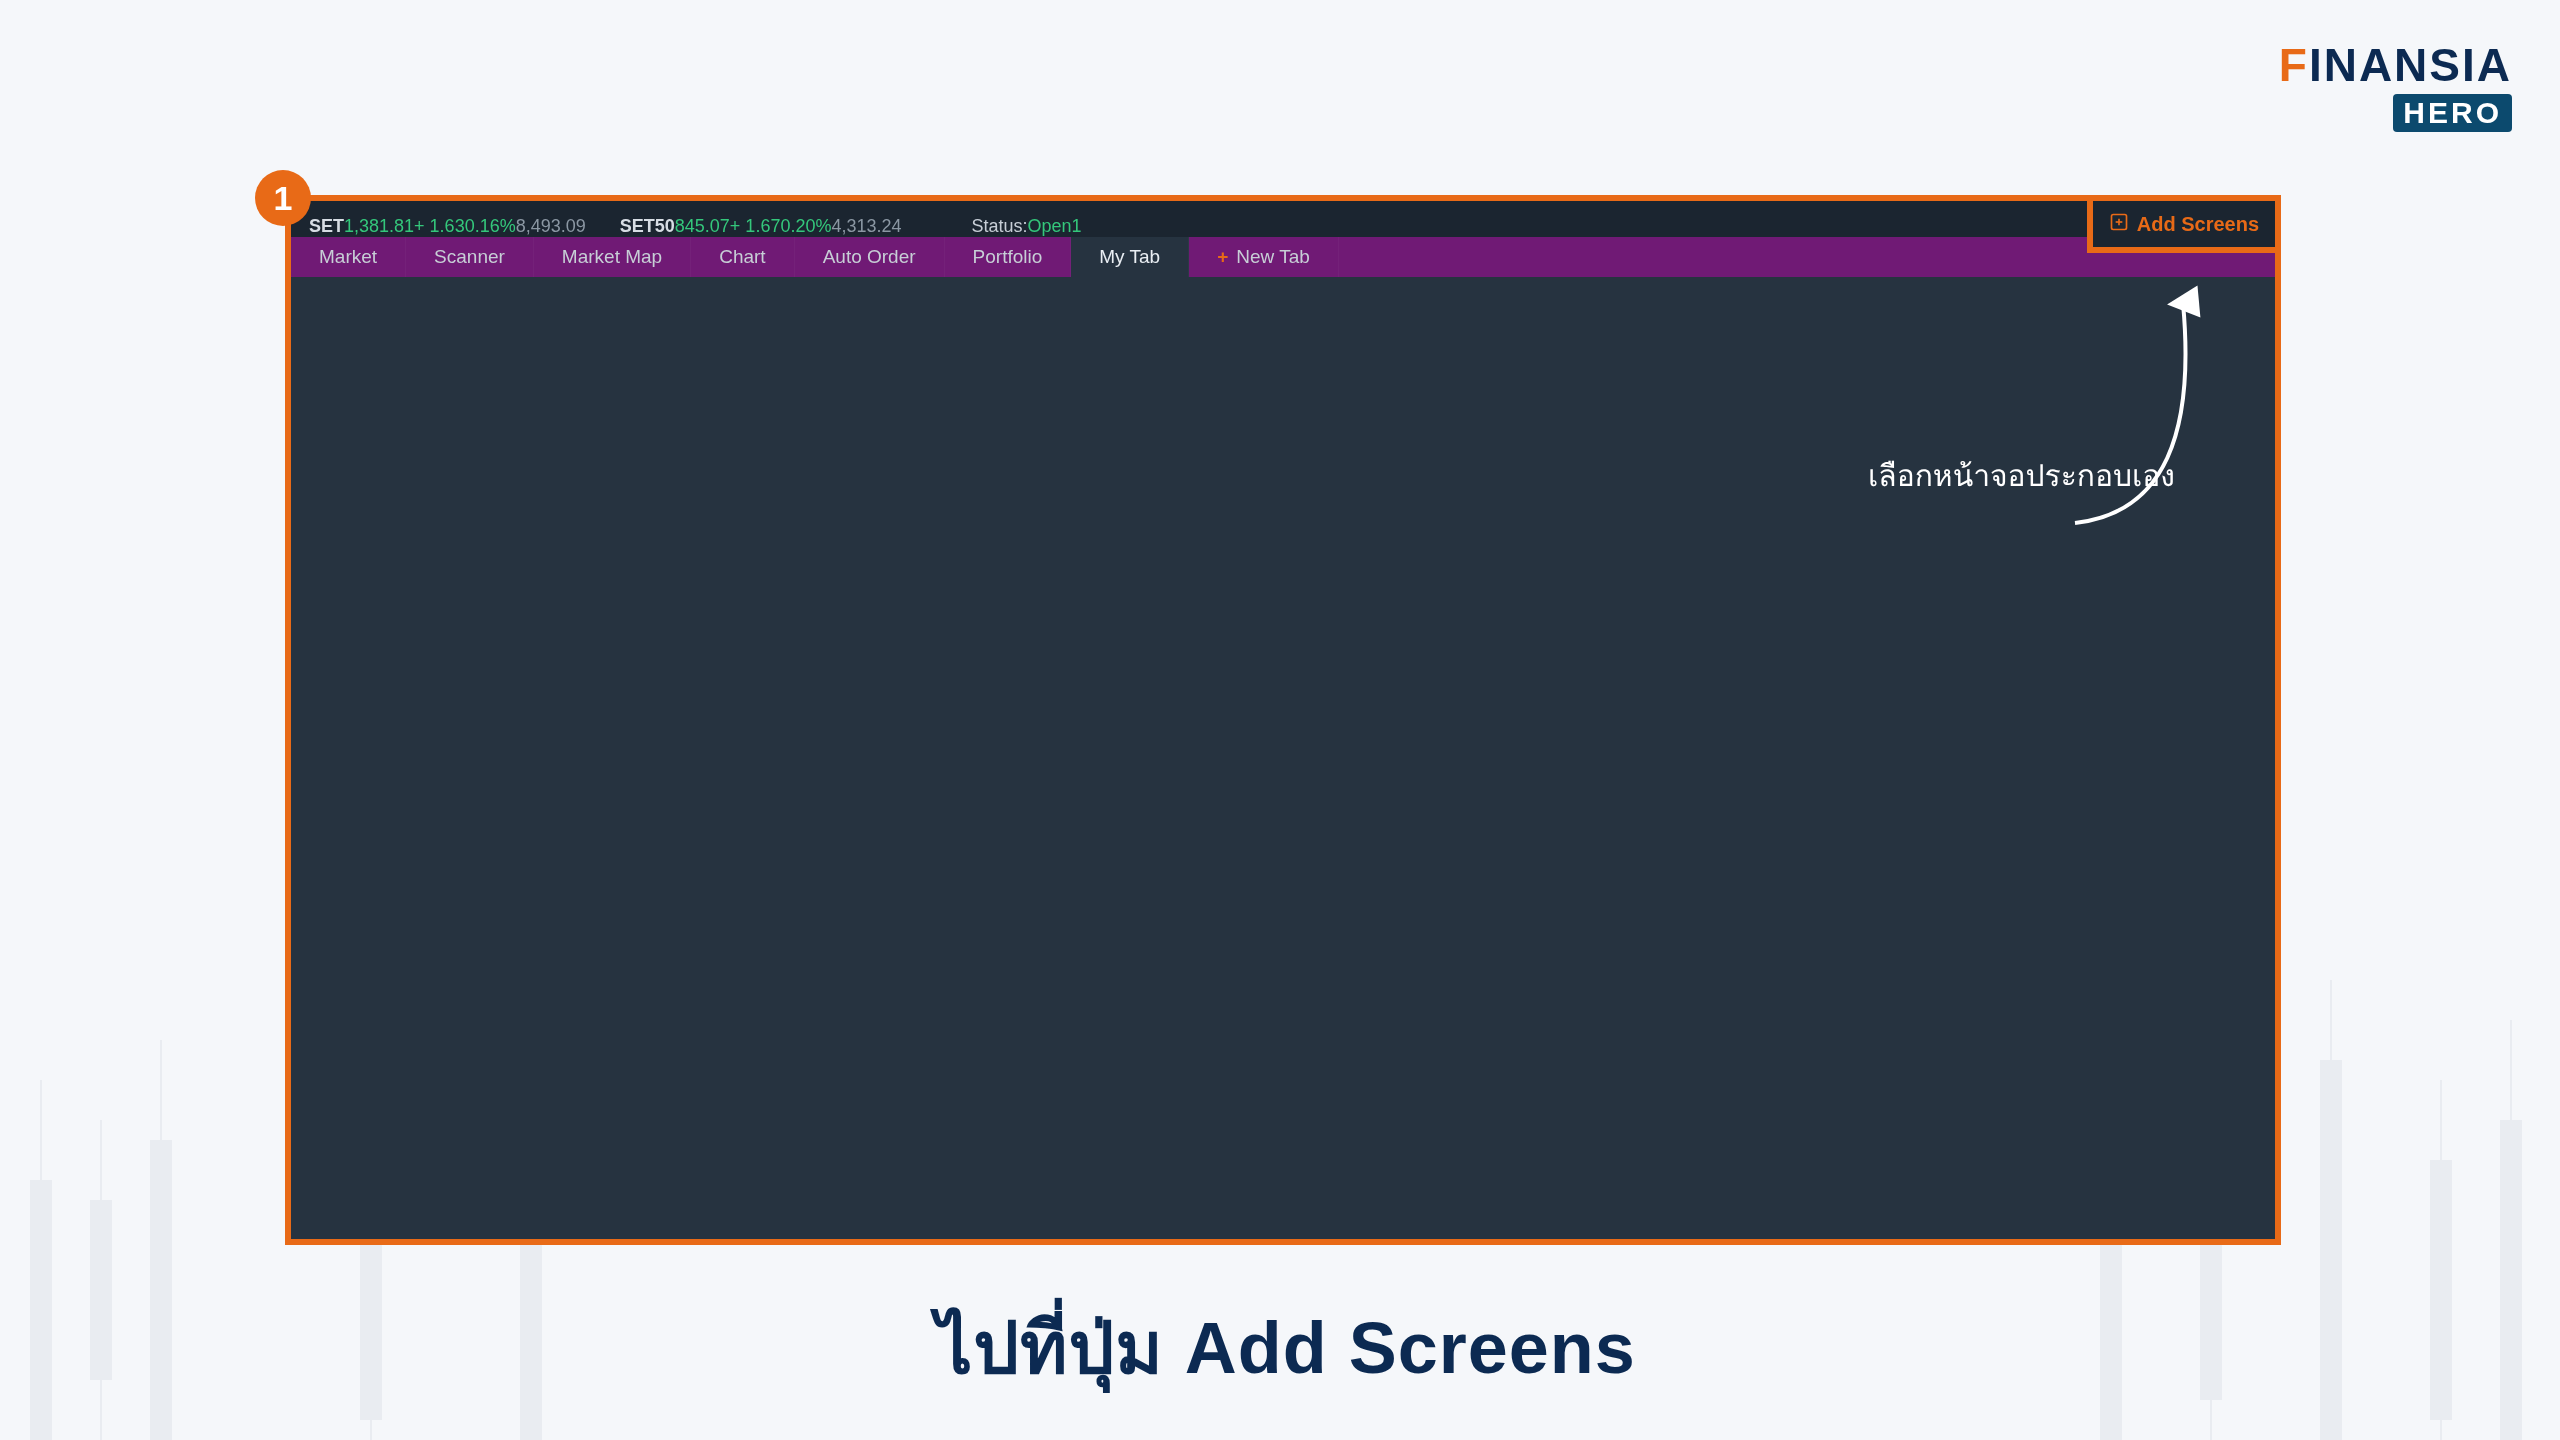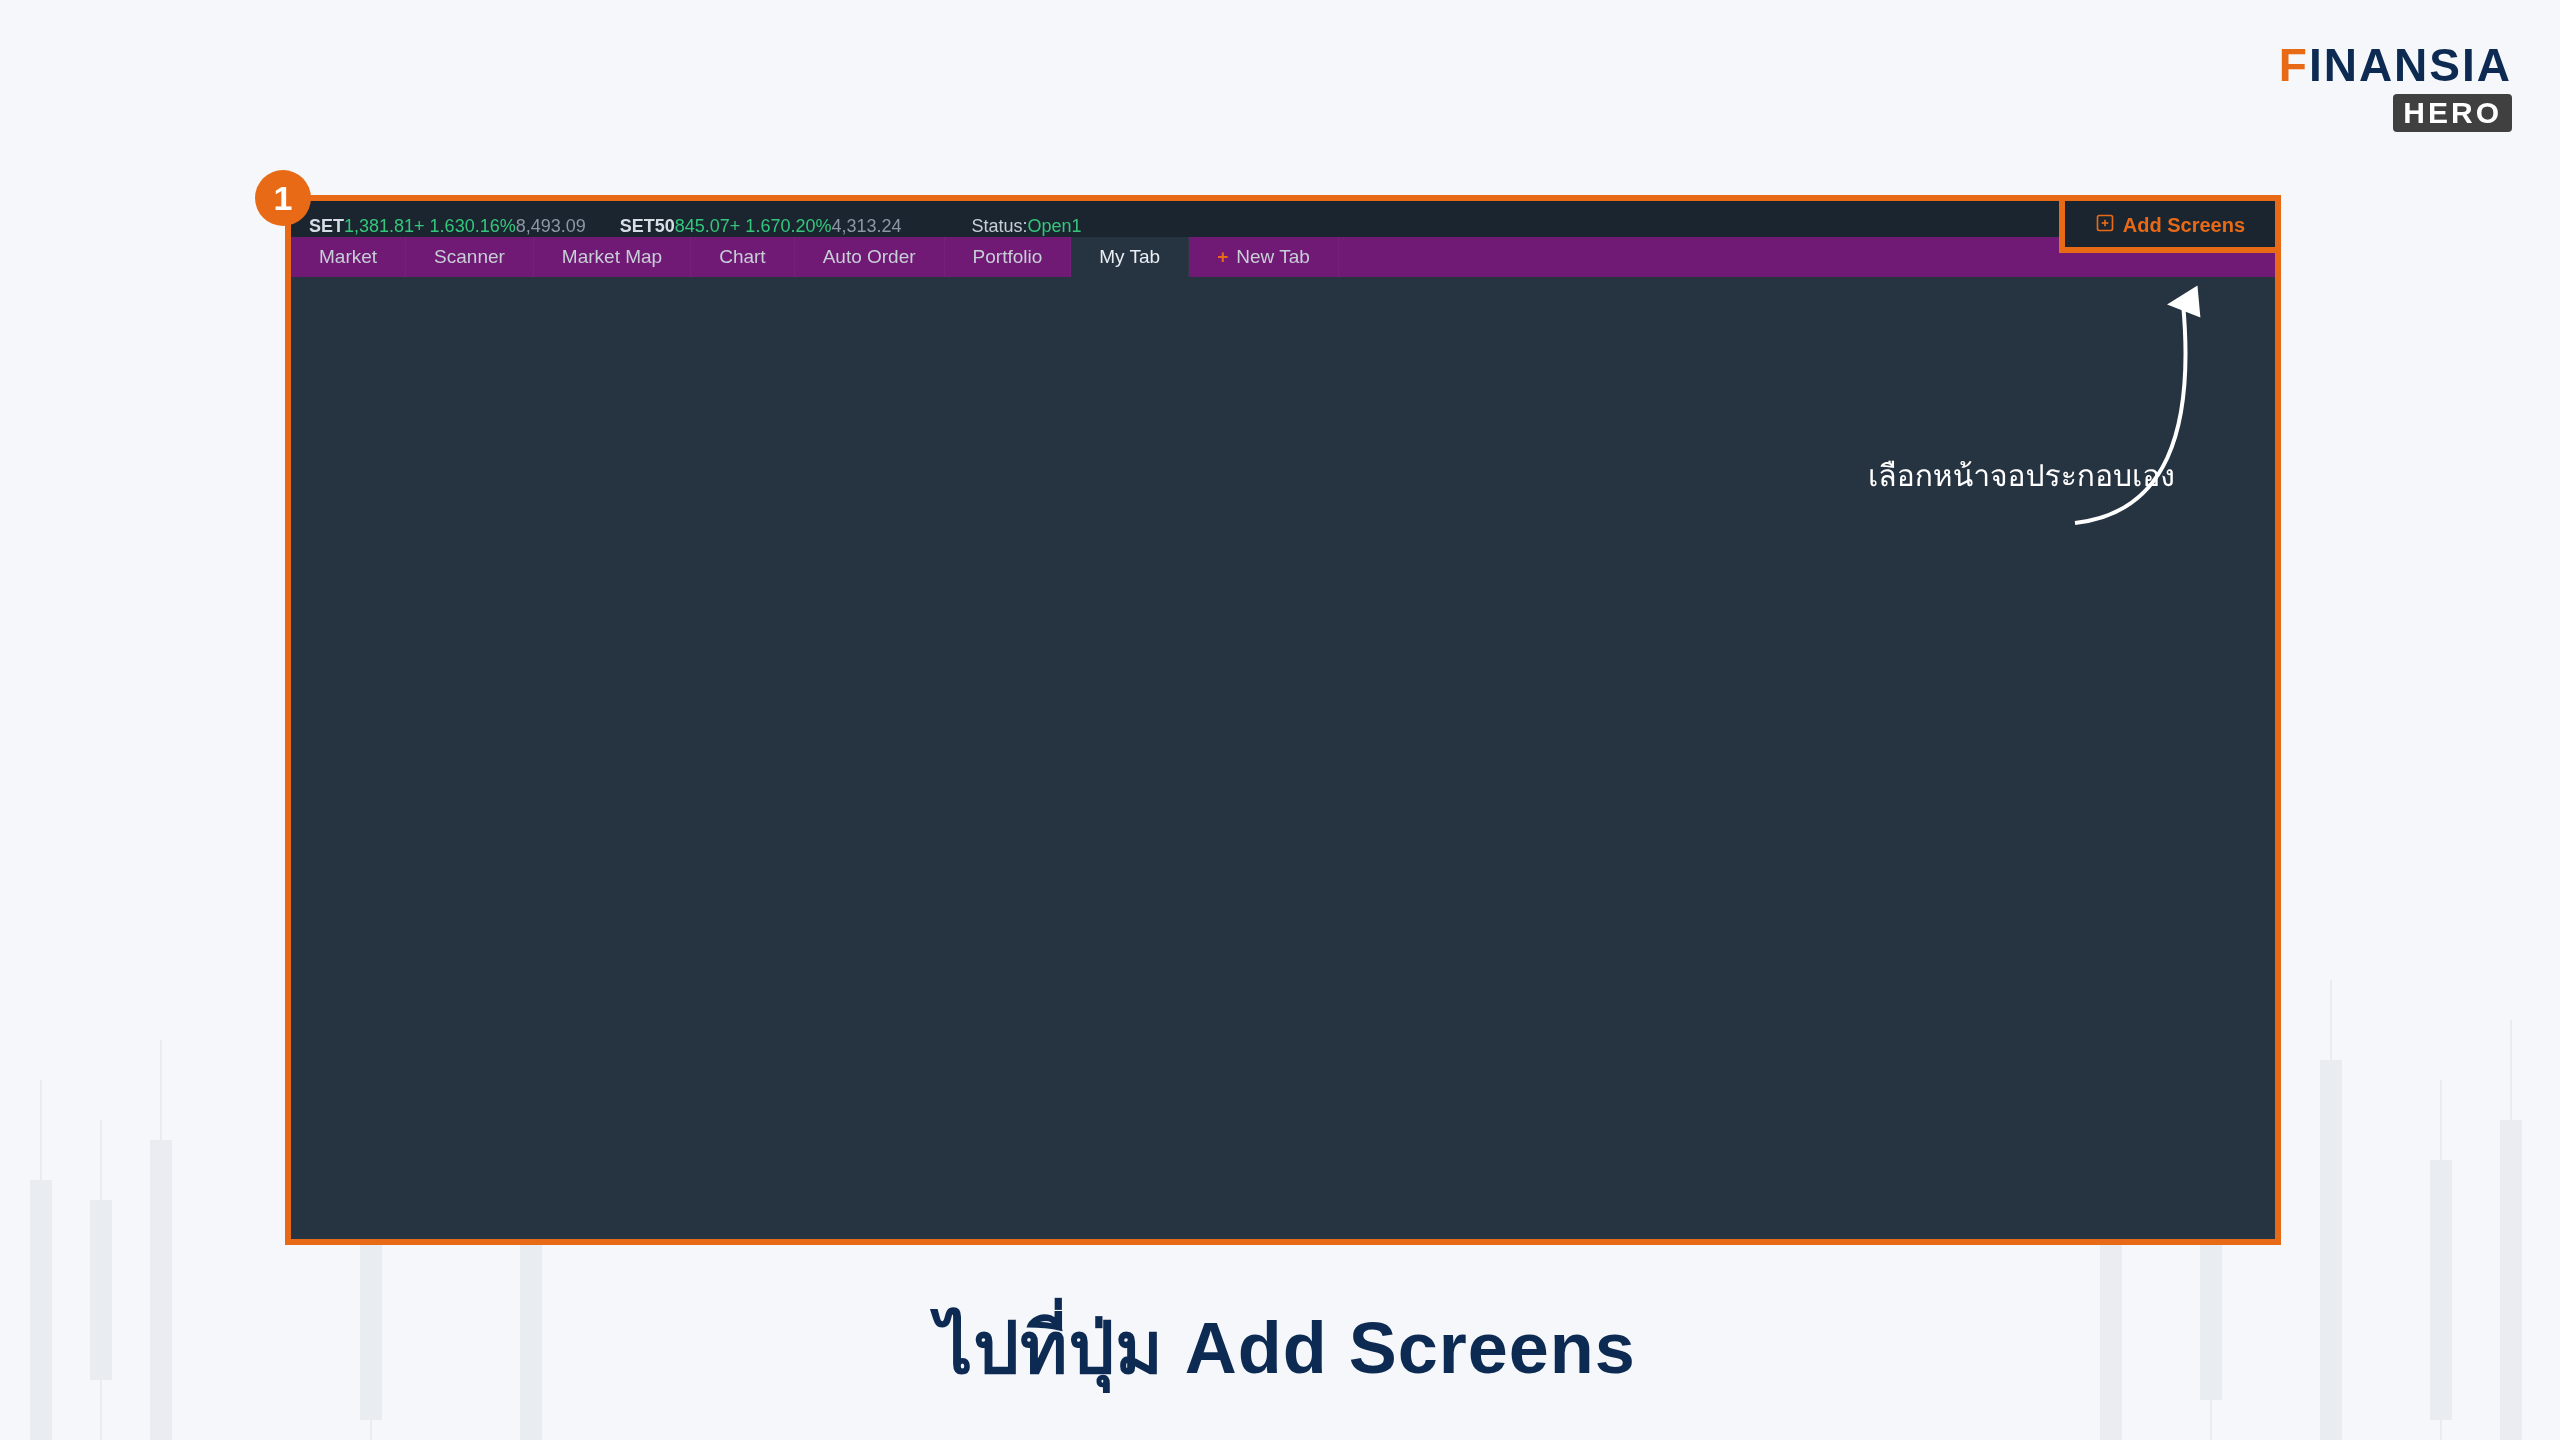--- a/index.html
+++ b/index.html
@@ -44,21 +44,21 @@
   .brand-top {
     font-size: 46px;
     font-weight: 700;
     letter-spacing: 2px;
     color: #0c2a52;
   }
   .brand-top .f-accent { color: #e86a17; }
   .brand-sub {
     display: inline-block;
     margin-top: 6px;
-    background: #404040;
+    background: #0c4a6e;
     color: #fff;
     font-size: 30px;
     font-weight: 800;
     letter-spacing: 3px;
     padding: 4px 10px;
     border-radius: 4px;
   }
 
   
   .app-frame {
@@ -109,23 +109,24 @@
   .ticker-bar .gap { width: 34px; }
   .ticker-bar .status-label { color: #c7ced6; margin-left: 70px; }
   .ticker-bar .status-val { color: #34c77b; }
 
   
   .add-screens-wrap {
     position: absolute;
     right: -6px;
     top: -6px;
     height: 58px;
-    padding: 20px;
+    padding: 6px;
     border: 6px solid #e86a17;
     display: flex;
+    align-items: center;
     background: #1b2530;
     z-index: 3;
   }
   .add-screens-btn {
     color: #e86a17;
     font-size: 20px;
     font-weight: 600;
     display: flex;
     align-items: center;
     gap: 8px;

